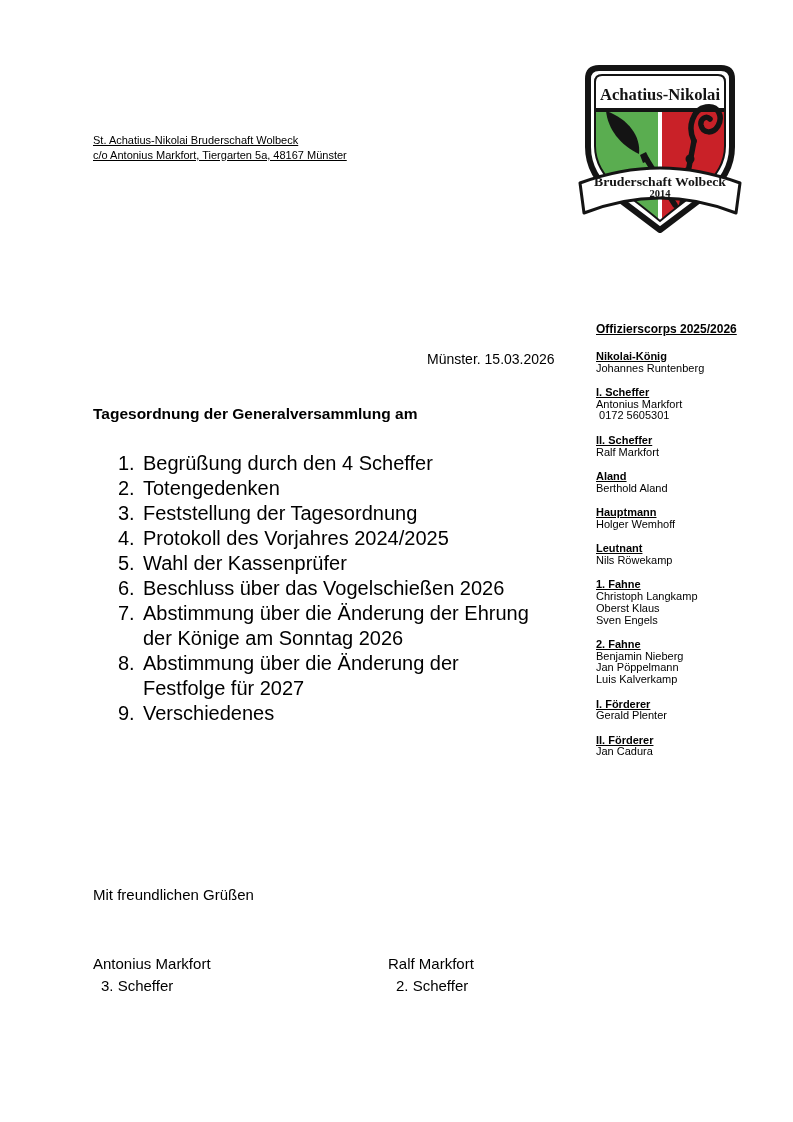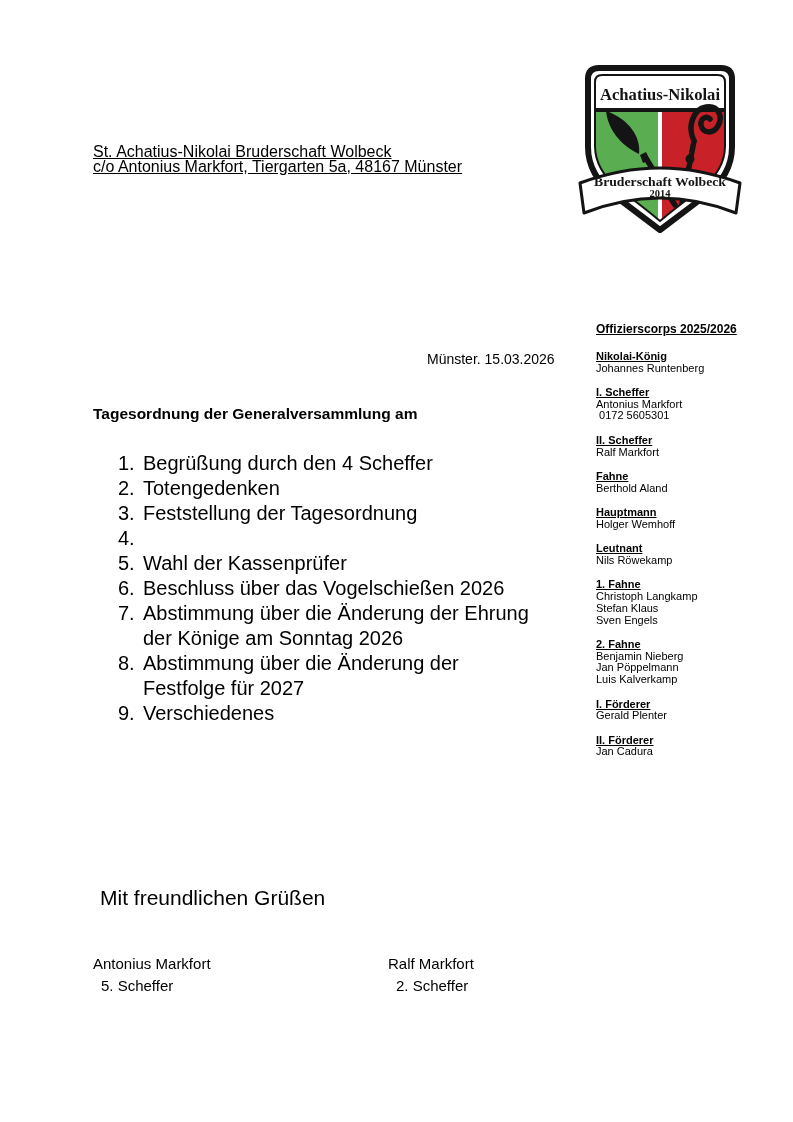--- a/index.html
+++ b/index.html
@@ -3,21 +3,21 @@
 <meta charset="utf-8">
 <style>
   html,body { margin:0; padding:0; }
   body {
     width:793px; height:1122px; background:#ffffff; color:#000;
     font-family:"Liberation Sans", sans-serif; position:relative; overflow:hidden;
   }
   .abs { position:absolute; }
 
   
-  #sender { left:93px; top:145px; font-size:16px; line-height:14.5px; }
+  #sender { left:93px; top:133px; font-size:11px; line-height:14.5px; }
   #sender .sender-line { text-decoration:underline; }
 
   
   #logo { left:575px; top:58px; width:170px; height:182px; }
 
   
   #date { left:427px; top:351px; font-size:14px; }
 
   
   #heading { left:93px; top:405px; font-size:15.5px; font-weight:bold;text-align:center; }
@@ -29,21 +29,21 @@
   .a-text { white-space:pre-line; }
 
   
   #officers { left:596px; top:280px; width:180px; font-size:11px; line-height:11.8px;margin-top:44px; }
   #officers .col-title { font-size:12px; font-weight:bold; text-decoration:underline; margin-bottom:15px; }
   .o-group { margin-bottom:12.5px; }
   .o-title { font-weight:bold; text-decoration:underline; }
   .o-name { white-space:pre; }
 
   
-  #closing { left:100px; top:886px; font-size:21px; }
+  #closing { left:93px; top:886px; font-size:15px; }
   .sig { top:953px; font-size:15px; line-height:21.5px; }
   #sig-left { left:93px; }
   #sig-right { left:388px; }
   .sig-role { padding-left:8px; }
 
   .crest-serif { font-family:"Liberation Serif", serif; font-weight:bold; }
 </style>
 </head>
 <body>
 
@@ -104,35 +104,35 @@
   <div class="o-group">
     <div class="o-title">I. Scheffer</div>
     <div class="o-name">Antonius Markfort</div>
     <div class="o-name"> 0172 5605301</div>
   </div>
   <div class="o-group">
     <div class="o-title">II. Scheffer</div>
     <div class="o-name">Ralf Markfort</div>
   </div>
   <div class="o-group">
-    <div class="o-title">Fahne</div>
+    <div class="o-title">Aland</div>
     <div class="o-name">Berthold Aland</div>
   </div>
   <div class="o-group">
     <div class="o-title">Hauptmann</div>
     <div class="o-name">Holger Wemhoff</div>
   </div>
   <div class="o-group">
     <div class="o-title">Leutnant</div>
     <div class="o-name">Nils Röwekamp</div>
   </div>
   <div class="o-group">
     <div class="o-title">1. Fahne</div>
     <div class="o-name">Christoph Langkamp</div>
-    <div class="o-name">Stefan Klaus</div>
+    <div class="o-name">Oberst Klaus</div>
     <div class="o-name">Sven Engels</div>
   </div>
   <div class="o-group">
     <div class="o-title">2. Fahne</div>
     <div class="o-name">Benjamin Nieberg</div>
     <div class="o-name">Jan Pöppelmann</div>
     <div class="o-name">Luis Kalverkamp</div>
   </div>
   <div class="o-group">
     <div class="o-title">I. Förderer</div>
@@ -156,20 +156,21 @@
   <div class="agenda-item">
     <span class="a-num">2.</span>
     <span class="a-text">Totengedenken</span>
   </div>
   <div class="agenda-item">
     <span class="a-num">3.</span>
     <span class="a-text">Feststellung der Tagesordnung</span>
   </div>
   <div class="agenda-item">
     <span class="a-num">4.</span>
+    <span class="a-text">Protokoll des Vorjahres 2024/2025</span>
   </div>
   <div class="agenda-item">
     <span class="a-num">5.</span>
     <span class="a-text">Wahl der Kassenprüfer</span>
   </div>
   <div class="agenda-item">
     <span class="a-num">6.</span>
     <span class="a-text">Beschluss über das Vogelschießen 2026</span>
   </div>
   <div class="agenda-item">
@@ -185,18 +186,18 @@
   <div class="agenda-item">
     <span class="a-num">9.</span>
     <span class="a-text">Verschiedenes</span>
   </div>
 </div>
 
 <div id="closing" class="abs">Mit freundlichen Grüßen</div>
 
 <div id="sig-left" class="abs sig">
   <div>Antonius Markfort</div>
-  <div class="sig-role">5. Scheffer</div>
+  <div class="sig-role">3. Scheffer</div>
 </div>
 <div id="sig-right" class="abs sig">
   <div>Ralf Markfort</div>
   <div class="sig-role">2. Scheffer</div>
 </div>
 
 </body></html>

